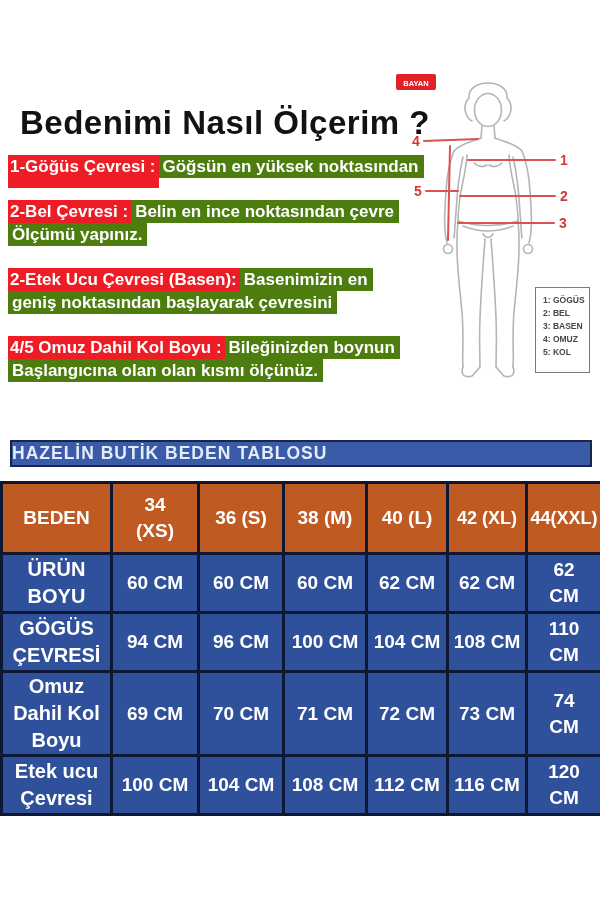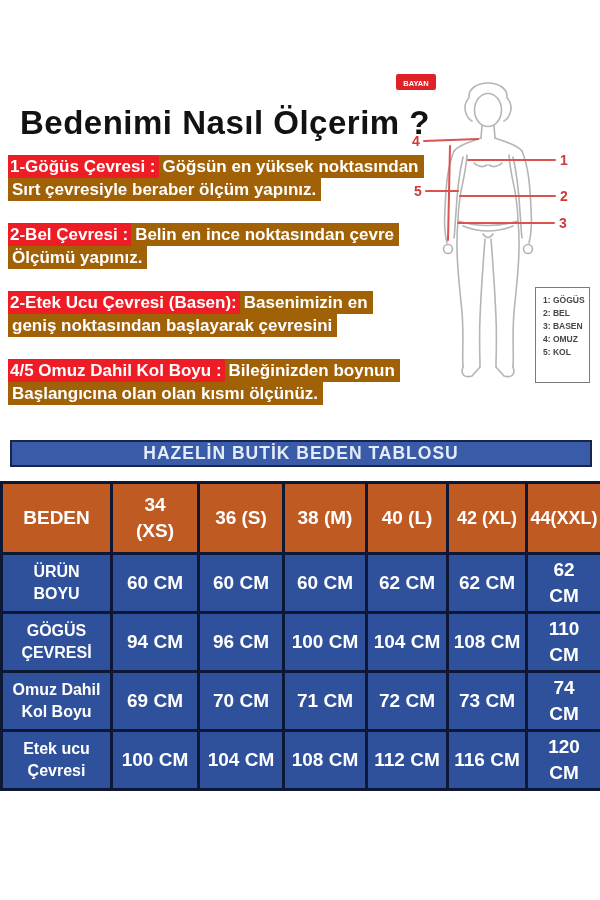--- a/index.html
+++ b/index.html
@@ -8,59 +8,59 @@
     font-family:"Liberation Sans","DejaVu Sans",sans-serif; overflow:hidden;
   }
   .main-title {
     position:absolute; left:20px; top:104px;
     font-size:33px; font-weight:bold; color:#121212; letter-spacing:0.5px; white-space:nowrap;
   }
   
   .instructions { position:absolute; left:8px; top:155px; width:460px; z-index:2; }
   .instructions p { margin:0 0 22px 0; font-size:17px; font-weight:bold; line-height:23px; white-space:nowrap; }
   .instructions .lbl { background:#ee1c25; color:#ffffff; padding:2px 3px 12px 2px; }
-  .instructions .txt { background:#a16207; color:#ffffff; padding:2px 5px 2px 4px;text-align:right; }
+  .instructions .txt { background:#4d7c0f; color:#ffffff; padding:2px 5px 2px 4px;text-align:right; }
   
   .diagram { position:absolute; left:388px; top:60px; width:205px; height:330px; z-index:1; }
   .diagram svg { position:absolute; left:0; top:0; }
   .legend {
     position:absolute; right:3px; top:227px; width:42px;
-    background:#ffffff; border:1px solid #7a7a7a; padding:6px 4px 23px 7px;
+    background:#ffffff; border:1px solid #7a7a7a; padding:6px 4px 13px 7px;
   }
   .legend span { display:block; font-size:8.5px; font-weight:bold; color:#474747; line-height:13px; white-space:nowrap; }
   
   .table-title {
     position:absolute; left:10px; top:440px; width:578px; height:23px;
     background:#3a5ca8; border:2px solid #18264b; box-sizing:content-box;
-    color:#e4ecfa; text-align:center; font-size:17.5px; font-weight:bold; line-height:23px; letter-spacing:1px;
+    color:#e4ecfa; text-align:left; font-size:17.5px; font-weight:bold; line-height:23px; letter-spacing:1px;
   }
   
   table.size { position:absolute; left:0; top:481px; width:600px; border-collapse:collapse; table-layout:fixed; }
   table.size td {
     border:3px solid #0d1834; background:#2f509a; color:#ffffff;
     font-weight:bold; text-align:center; vertical-align:middle;
     font-size:19px; height:56px; padding:0 3px; line-height:1.35;
   }
   table.size tr.head td { background:#bf5a22; height:68px; white-space:nowrap; }
   table.size tr.head td:nth-child(2) { white-space:normal; padding:0 16px;text-align:center; }
   table.size tr.head td:nth-child(6),
   table.size tr.head td:nth-child(7) { font-size:18px; }
-  table.size td.rowlabel { font-size:16px; padding:0 6px; }
+  table.size td.rowlabel { font-size:20px; padding:0 6px; }
   table.size td:last-child { padding:0 10px; }
   table.size tr.head td:last-child { padding:0 1px; }
 </style>
 </head>
 <body>
 
 <div class="page">
 
   <div class="main-title">Bedenimi Nasıl Ölçerim ?</div>
 
   <div class="instructions">
-      <p><span class="lbl">1-Göğüs Çevresi :</span><span class="txt">Göğsün en yüksek noktasından</span><br><span class="txt">Sırt çevresiyle beraber ölçüm yapınız.</span></p>
+      <p><span class="lbl">1-Göğüs Çevresi :</span><span class="txt">Göğsün en yüksek noktasından</span><br></p>
       <p><span class="lbl">2-Bel Çevresi :</span><span class="txt">Belin en ince noktasından çevre</span><br><span class="txt">Ölçümü yapınız.</span></p>
       <p><span class="lbl">2-Etek Ucu Çevresi (Basen):</span><span class="txt">Basenimizin en</span><br><span class="txt">geniş noktasından başlayarak çevresini</span><br></p>
       <p><span class="lbl">4/5 Omuz Dahil Kol Boyu :</span><span class="txt">Bileğinizden boynun</span><br><span class="txt">Başlangıcına olan olan kısmı ölçünüz.</span></p>
     </div>
 
   <div class="diagram">
     <svg width="205" height="330" viewBox="0 0 205 330">
 
       <g>
         <rect x="8" y="14" width="40" height="16" rx="2" fill="#e02227"></rect>

